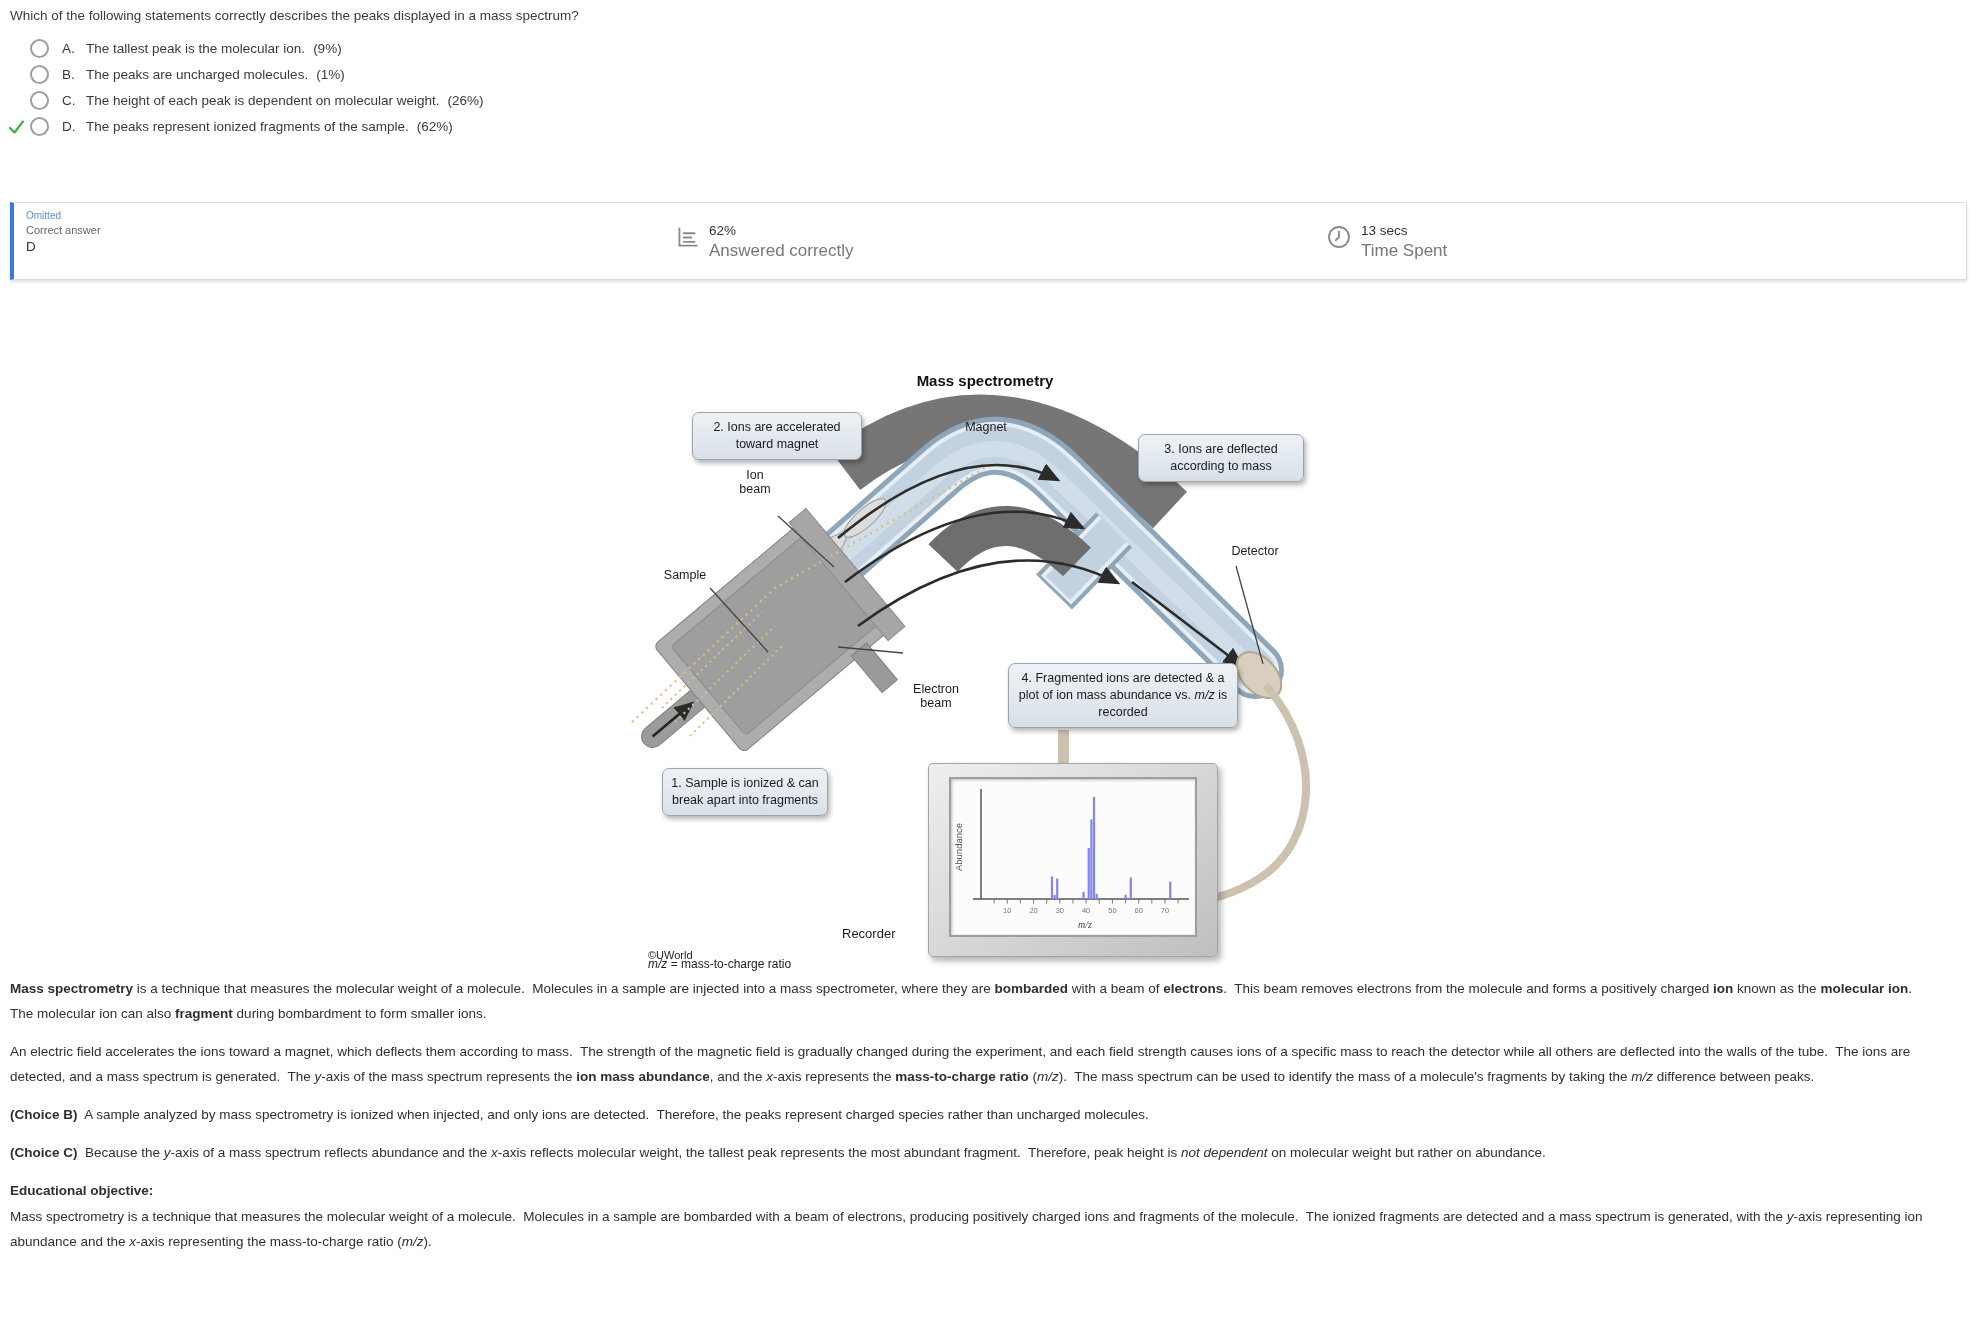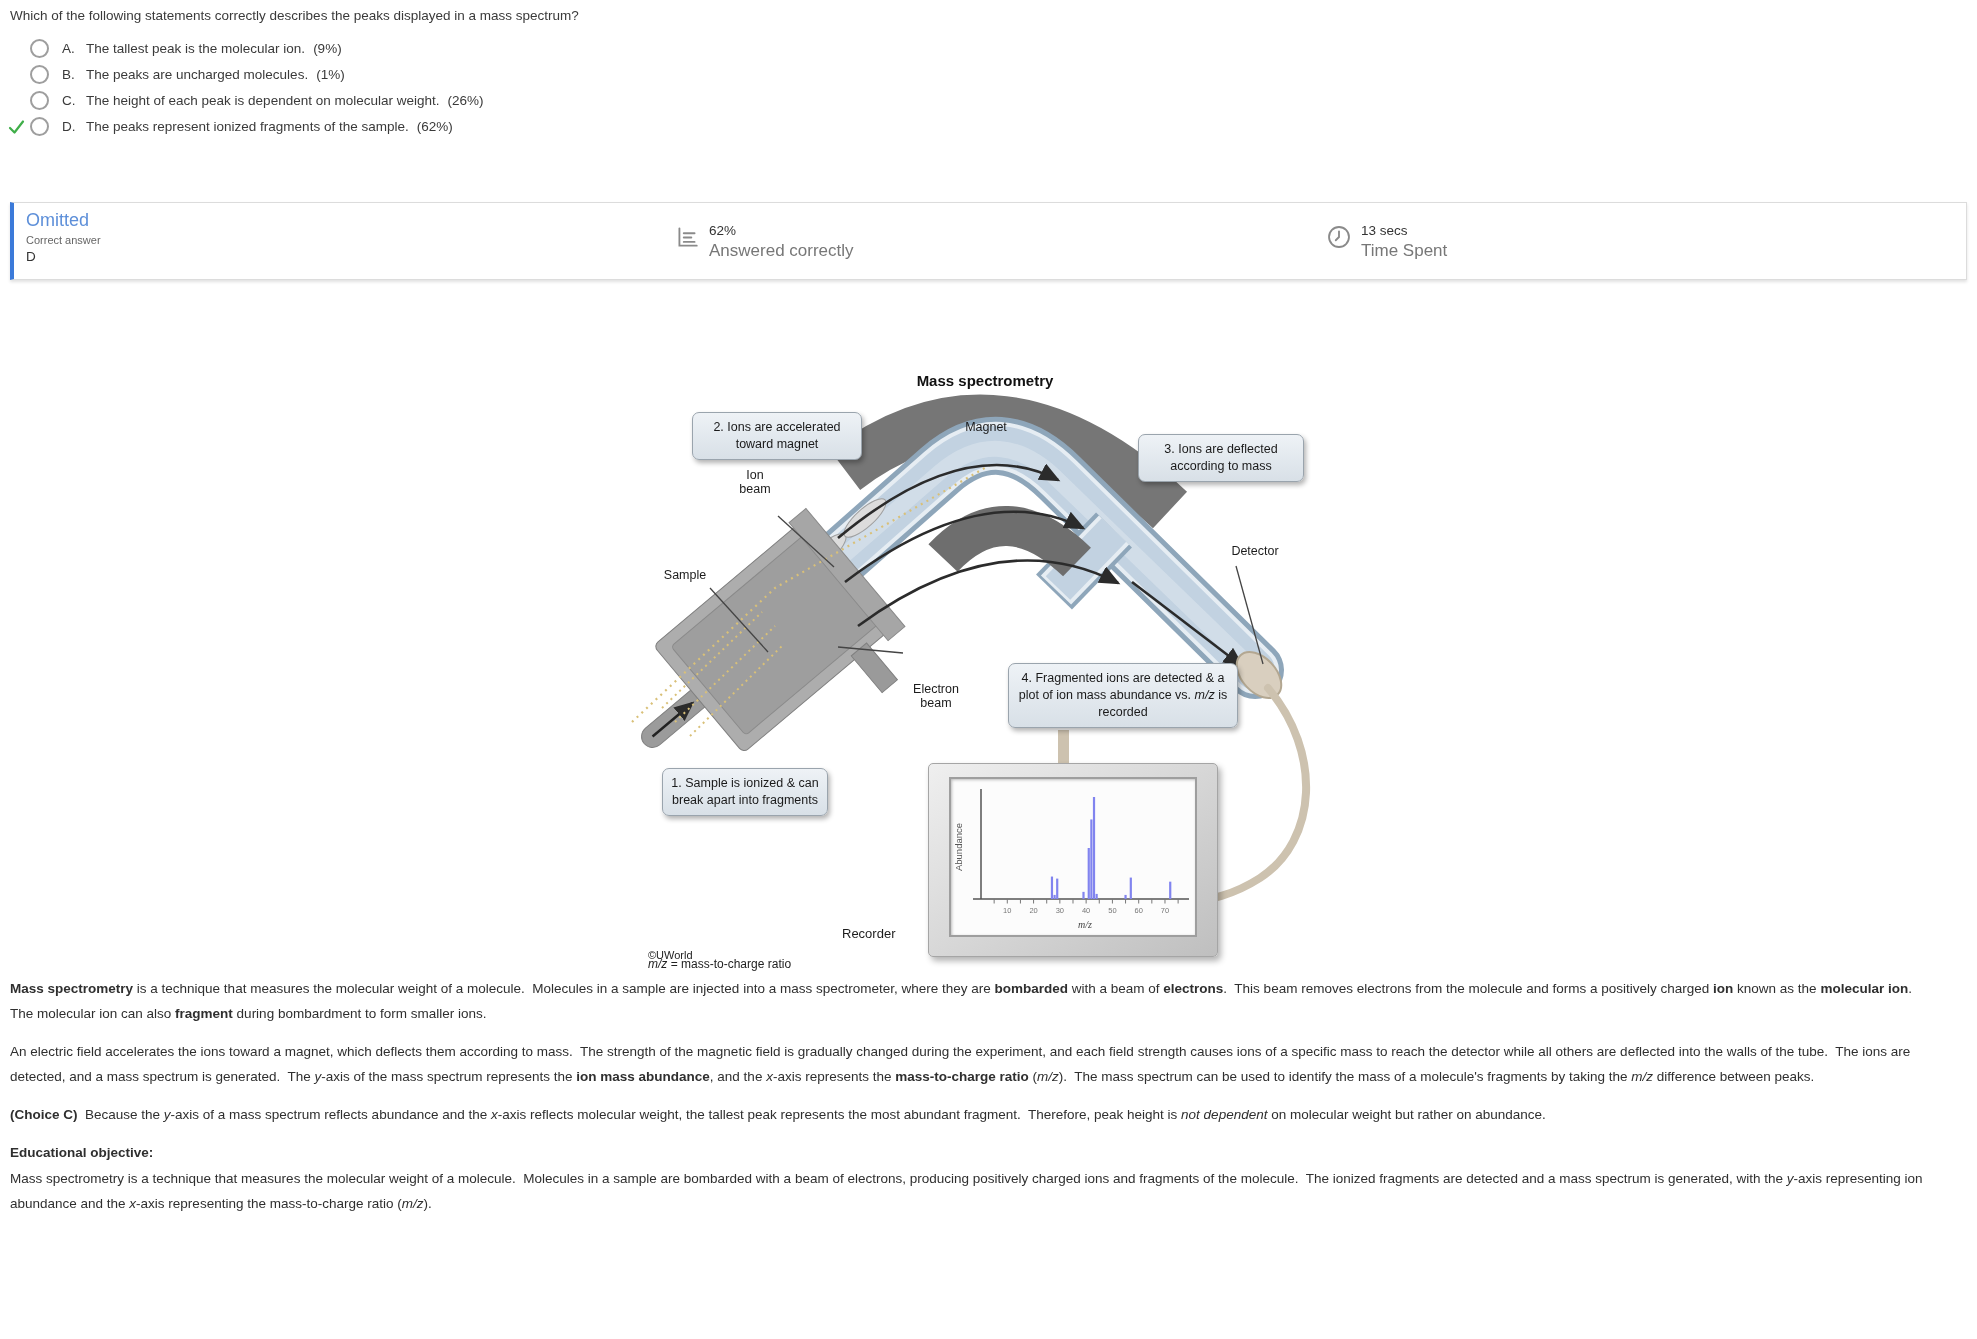--- a/index.html
+++ b/index.html
@@ -17,21 +17,21 @@
   .choice.correct .chk svg{visibility:visible}
   .radio{width:15px;height:15px;border:2px solid #9e9e9e;border-radius:50%;background:#fff;margin-right:13px;flex:none;}
   .c-letter{width:24px;flex:none;}
   .c-pct{margin-left:8px;}
 
   
   .panel{position:absolute;left:10px;top:202px;right:10px;height:78px;background:#fff;
          border:1px solid #dcdcdc;border-left:4px solid #3b7ad9;box-sizing:border-box;
          box-shadow:0 2px 3px rgba(0,0,0,.12);}
   .panel .left{position:absolute;left:12px;top:7px;}
-  .omitted{font-size:18px;color:#5d8fd9;margin-bottom:3px;}
+  .omitted{font-size:10px;color:#5d8fd9;margin-bottom:3px;}
   .ca-label{font-size:11px;color:#666;}
   .ca-value{font-size:13.5px;color:#333;margin-top:3px;}
   .stat{position:absolute;top:20px;display:flex;align-items:flex-start;}
   .stat .ic{color:#8a8a8a;margin-right:9px;margin-top:1px;}
   .stat .v{font-size:13.5px;color:#333;}
   .stat .l{font-size:17px;color:#777;margin-top:3px;}
   .stat.answered{left:660px;}
   .stat.time{left:1312px;}
 
   
@@ -272,18 +272,19 @@
     </div>
 
     <div class="recorder-label">Recorder</div>
     <div class="footnote"><span class="i">m/z</span><span> = mass-to-charge ratio</span></div>
     <div class="copyright">©UWorld</div>
   </div>
 
   <div class="expl">
     <p><span class="b">Mass spectrometry</span><span> is a technique that measures the molecular weight of a molecule.  Molecules in a sample are injected into a mass spectrometer, where they are </span><span class="b">bombarded</span><span> with a beam of </span><span class="b">electrons</span><span>.  This beam removes electrons from the molecule and forms a positively charged </span><span class="b">ion</span><span> known as the </span><span class="b">molecular ion</span><span>.  The molecular ion can also </span><span class="b">fragment</span><span> during bombardment to form smaller ions.</span></p>
     <p><span>An electric field accelerates the ions toward a magnet, which deflects them according to mass.  The strength of the magnetic field is gradually changed during the experiment, and each field strength causes ions of a specific mass to reach the detector while all others are deflected into the walls of the tube.  The ions are detected, and a mass spectrum is generated.  The </span><span class="i">y</span><span>-axis of the mass spectrum represents the </span><span class="b">ion mass abundance</span><span>, and the </span><span class="i">x</span><span>-axis represents the </span><span class="b">mass-to-charge ratio</span><span> (</span><span class="i">m/z</span><span>).  The mass spectrum can be used to identify the mass of a molecule's fragments by taking the </span><span class="i">m/z</span><span> difference between peaks.</span></p>
+    <p><span class="b">(Choice B)</span><span>  A sample analyzed by mass spectrometry is ionized when injected, and only ions are detected.  Therefore, the peaks represent charged species rather than uncharged molecules.</span></p>
     <p><span class="b">(Choice C)</span><span>  Because the </span><span class="i">y</span><span>-axis of a mass spectrum reflects abundance and the </span><span class="i">x</span><span>-axis reflects molecular weight, the tallest peak represents the most abundant fragment.  Therefore, peak height is </span><span class="i">not dependent</span><span> on molecular weight but rather on abundance.</span></p>
     <p class="tight"><span class="b">Educational objective:</span></p>
     <p><span>Mass spectrometry is a technique that measures the molecular weight of a molecule.  Molecules in a sample are bombarded with a beam of electrons, producing positively charged ions and fragments of the molecule.  The ionized fragments are detected and a mass spectrum is generated, with the </span><span class="i">y</span><span>-axis representing ion abundance and the </span><span class="i">x</span><span>-axis representing the mass-to-charge ratio (</span><span class="i">m/z</span><span>).</span></p>
   </div>
 
 </div>
 
 </body></html>

